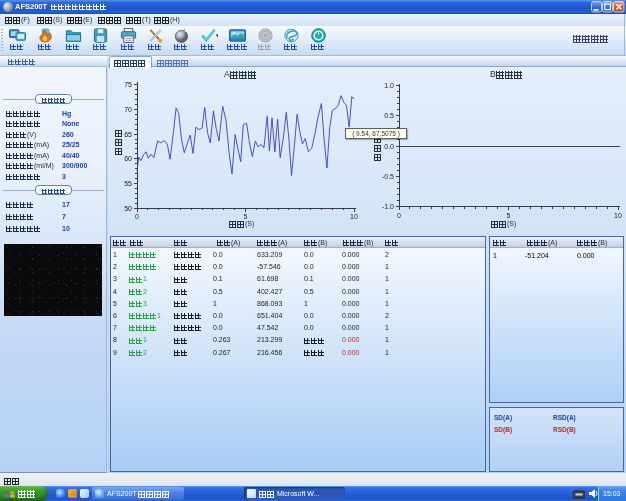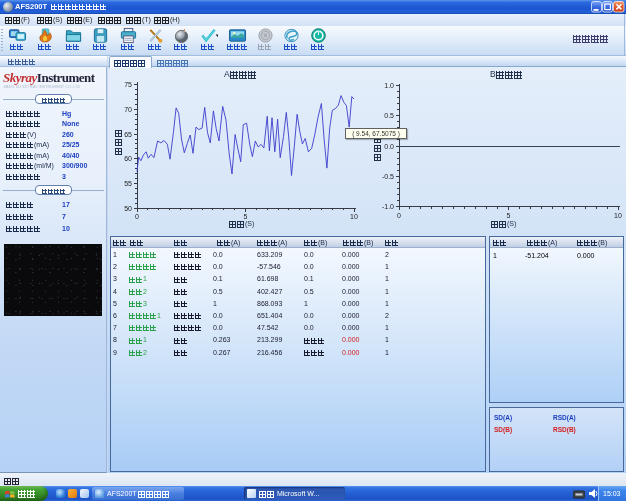--- a/index.html
+++ b/index.html
@@ -220,21 +220,20 @@
         <rect x="9" y="4" width="1" height="4.5" fill="#fff"></rect>
       </svg>
       <span class="lb"><span class="z z6"></span><span class="z z6"></span></span>
     </div>
 <div class="abs" id="done"><span class="z z8"></span><span class="z z8"></span><span class="z z8"></span><span class="z z8" style="margin-right:0"></span></div>
 <div id="rb"></div>
 <div class="abs" id="lp">
  <div id="lphead">
         <span class="t"><span class="z z6"></span><span class="z z6"></span><span class="z z6"></span><span class="z z6"></span></span>
       </div>
- <div id="logo"><span class="sk">Skyray</span><span class="in">Instrument</span><span class="sub">JIANG SU SKYRAY INSTRUMENT CO.,LTD</span></div>
  <div class="pill" style="top:38px"><span class="bx"><span class="z z5"></span><span class="z z5"></span><span class="z z5"></span><span class="z z5" style="margin-right:0"></span></span></div>
  <div class="irow" style="top:54px"><span class="z z6"></span><span class="z z6"></span><span class="z z6"></span><span class="z z6"></span><span class="z z6"></span><span class="v">Hg</span></div>
  <div class="irow" style="top:64px"><span class="z z6"></span><span class="z z6"></span><span class="z z6"></span><span class="z z6"></span><span class="z z6"></span><span class="v">None</span></div>
  <div class="irow" style="top:75px"><span class="z z6"></span><span class="z z6"></span><span class="z z6"></span><span style="font-size:7px">(V)</span><span class="v">260</span></div>
  <div class="irow" style="top:85px"><span class="z z6"></span><span class="z z6"></span><span class="z z6"></span><span class="z z6"></span><span style="font-size:7px">(mA)</span><span class="v">25/25</span></div>
  <div class="irow" style="top:96px"><span class="z z6"></span><span class="z z6"></span><span class="z z6"></span><span class="z z6"></span><span style="font-size:7px">(mA)</span><span class="v">40/40</span></div>
  <div class="irow" style="top:106px"><span class="z z6"></span><span class="z z6"></span><span class="z z6"></span><span class="z z6"></span><span style="font-size:7px">(ml/M)</span><span class="v">300/900</span></div>
  <div class="irow" style="top:117px"><span class="z z6"></span><span class="z z6"></span><span class="z z6"></span><span class="z z6"></span><span class="z z6"></span><span class="v">3</span></div>
  <div class="pill" style="top:129px"><span class="bx"><span class="z z5"></span><span class="z z5"></span><span class="z z5"></span><span class="z z5" style="margin-right:0"></span></span></div>
  <div class="irow" style="top:145px"><span class="z z6"></span><span class="z z6"></span><span class="z z6"></span><span class="z z6"></span><span class="v">17</span></div>

